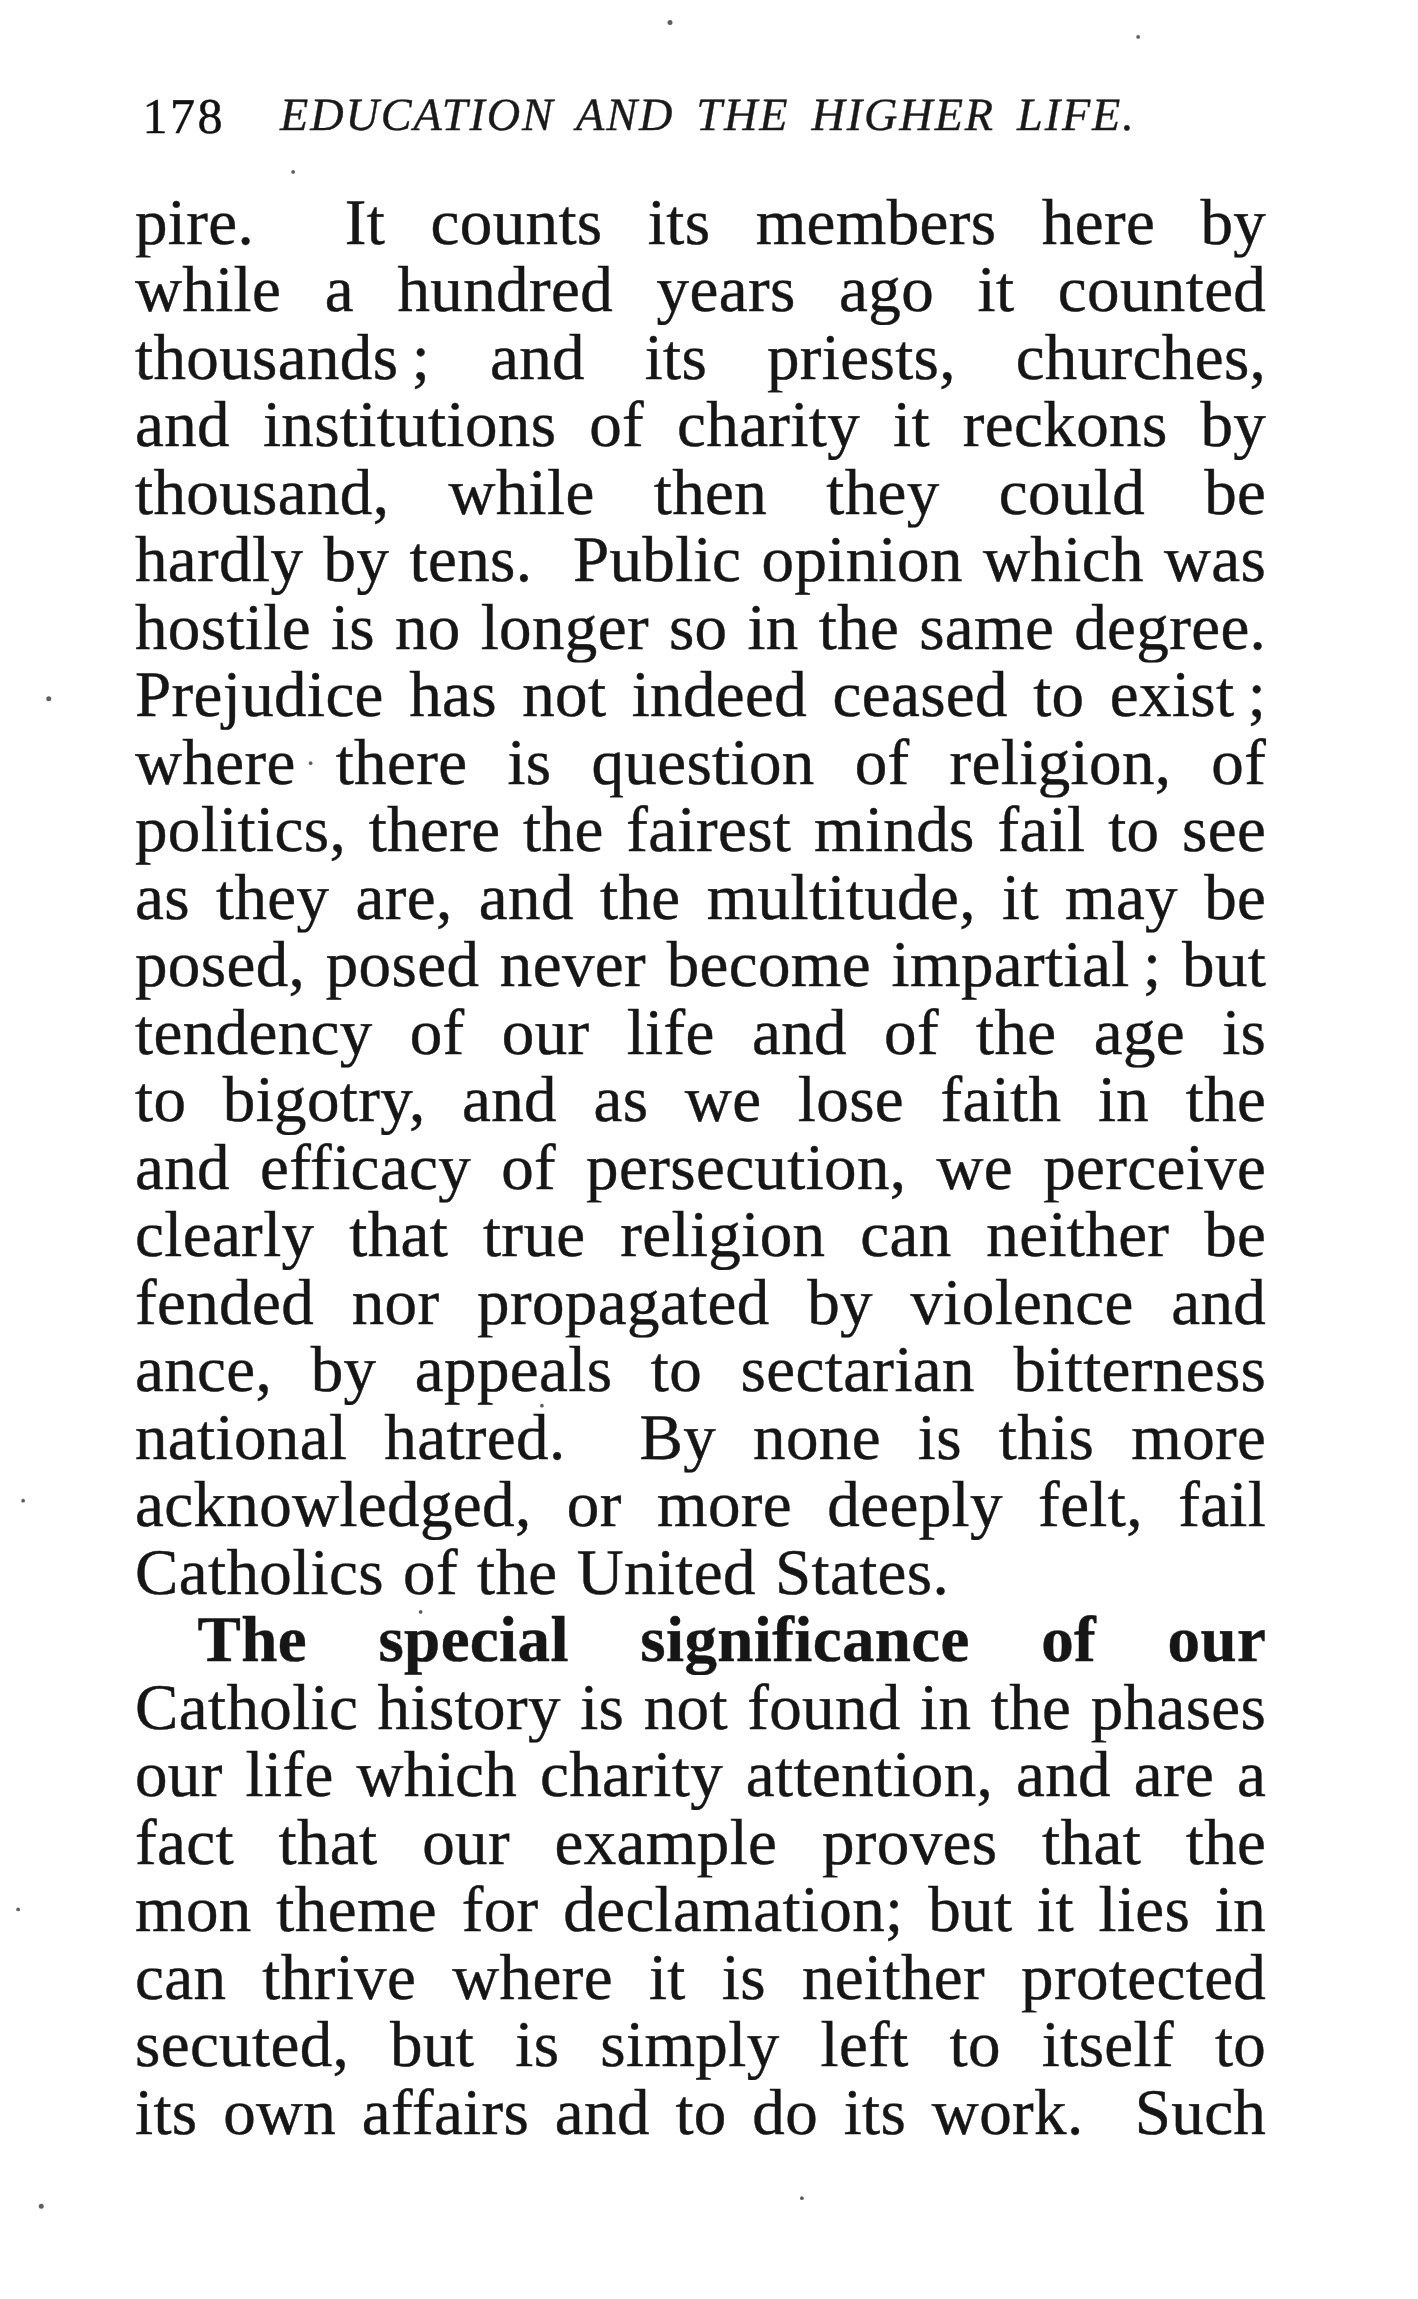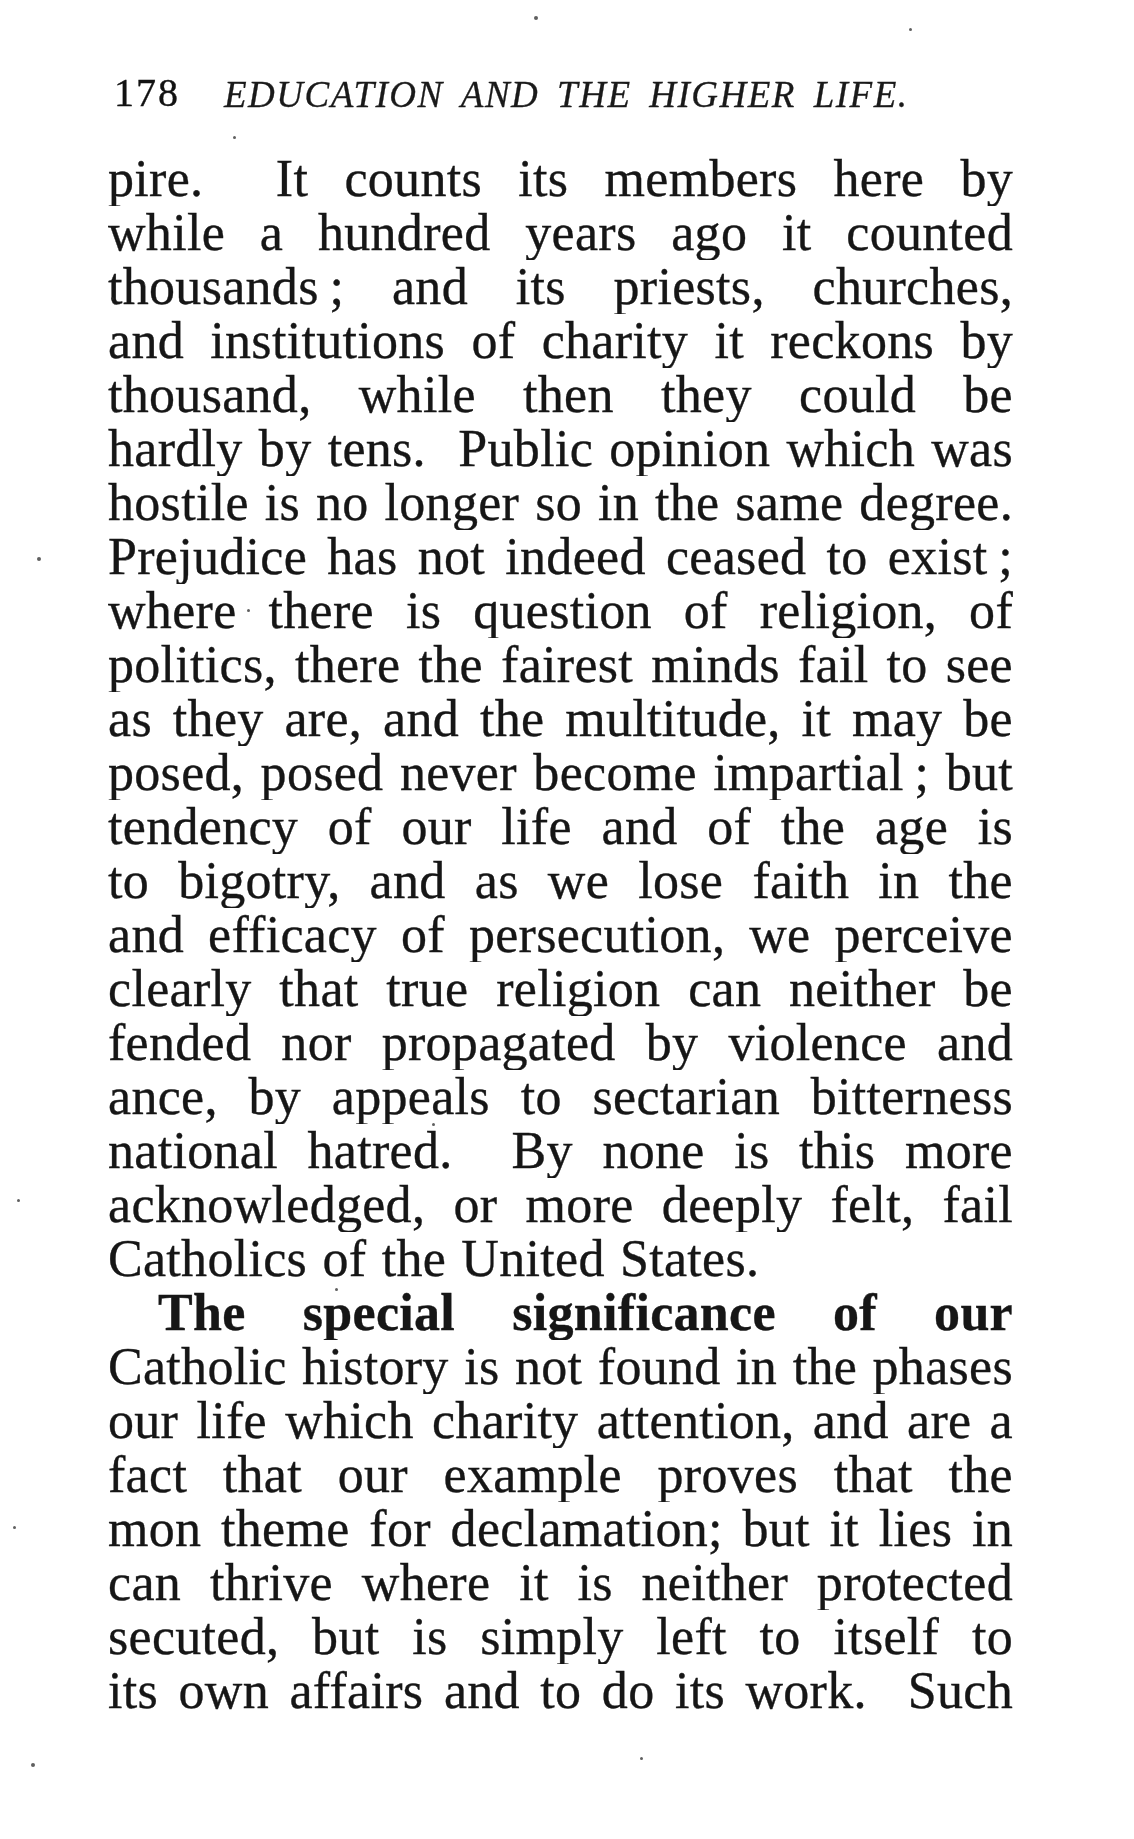--- a/index.html
+++ b/index.html
@@ -17,21 +17,21 @@
     font-family: "Liberation Serif", "DejaVu Serif", serif;
     color: #161616;
   }
   .page-header {
     position: absolute;
     top: 69px;
     left: 114px;
     width: 920px;
     white-space: nowrap;
     display: flex;
-    align-items: flex-end;
+    align-items: center;
   }
   .page-number {
     font-size: 40px;
     letter-spacing: 2px;
     color: #121212;
     -webkit-text-stroke: 0.4px;
   }
   .running-title {
     margin-left: 44px;
     font-size: 37px;

